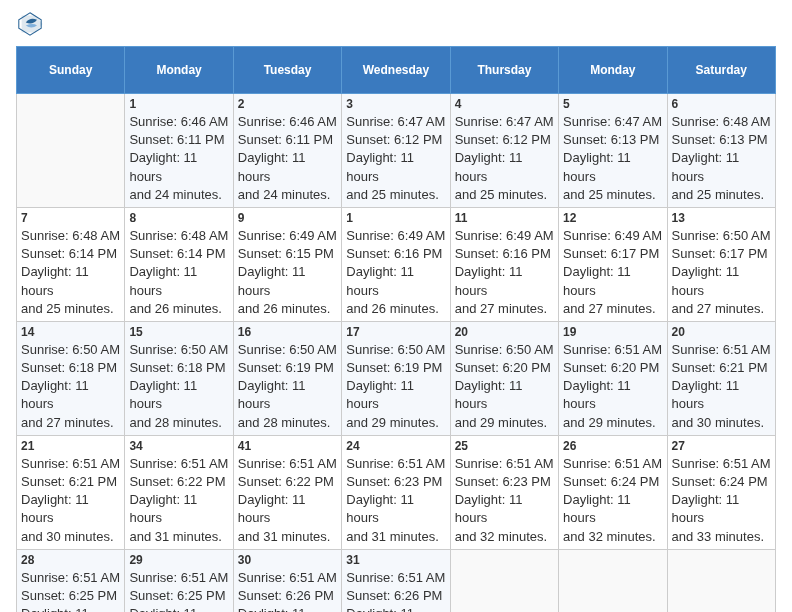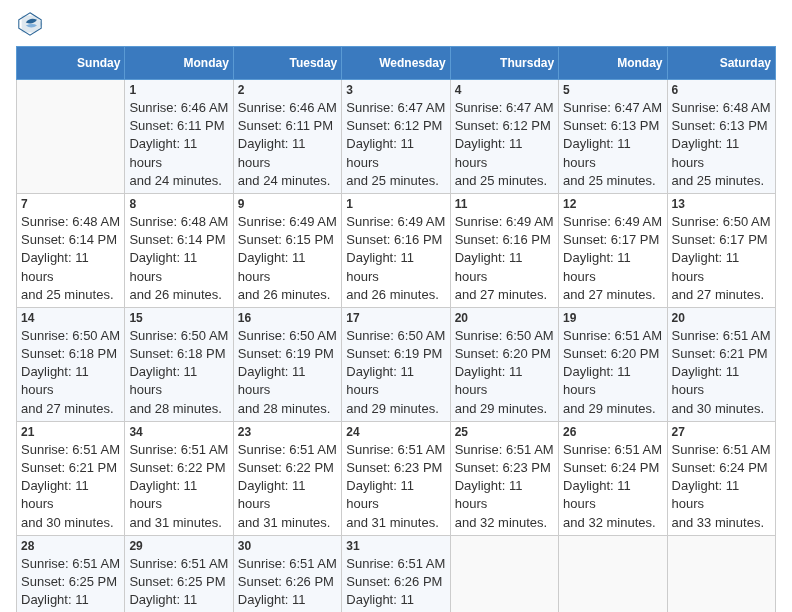--- a/index.html
+++ b/index.html
@@ -48,22 +48,22 @@
     table {
       width: 100%;
       border-collapse: collapse;
       table-layout: fixed;
     }
     thead tr th {
       background: #3a7abf;
       color: #fff;
       font-size: 12px;
       font-weight: bold;
-      padding: 9px 4px;
-      text-align: right;
+      padding: 16px 4px;
+      text-align: center;
       border: 1px solid #5a9ad4;
     }
     tbody tr td {
       border: 1px solid #ccc;
       vertical-align: top;
       padding: 3px 4px;
       font-size: 9.5px;
       color: #333;
       height: 78px;
       background: #fff;
@@ -282,21 +282,21 @@
 and 30 minutes.</div>
           </td>
           <td>
             <span class="day-number">34</span>
             <div class="day-info" style="white-space: pre-line;">Sunrise: 6:51 AM
 Sunset: 6:22 PM
 Daylight: 11 hours
 and 31 minutes.</div>
           </td>
           <td>
-            <span class="day-number">23</span>
+            <span class="day-number">41</span>
             <div class="day-info" style="white-space: pre-line;">Sunrise: 6:51 AM
 Sunset: 6:22 PM
 Daylight: 11 hours
 and 31 minutes.</div>
           </td>
           <td>
             <span class="day-number">24</span>
             <div class="day-info" style="white-space: pre-line;">Sunrise: 6:51 AM
 Sunset: 6:23 PM
 Daylight: 11 hours

